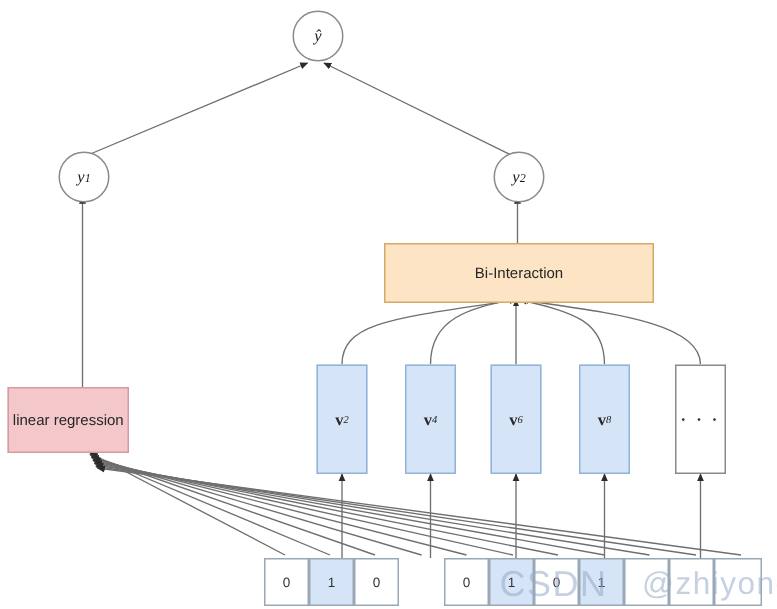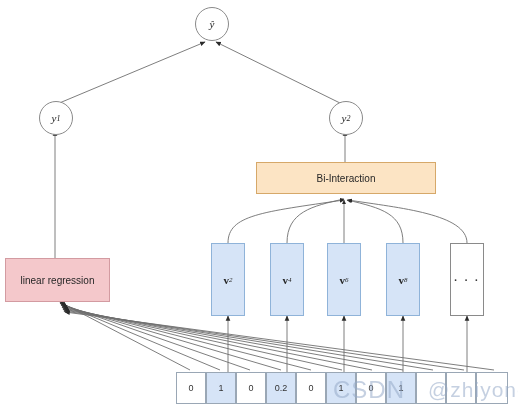--- a/index.html
+++ b/index.html
@@ -132,25 +132,25 @@
 
   <div class="node-circle" style="left:39px;top:101px;width:32px;height:32px;font-size:11px;">
     <span>y</span>
       <span class="sub">1</span>
   </div>
   <div class="node-circle" style="left:329px;top:101px;width:32px;height:32px;font-size:11px;">
     <span>y</span>
       <span class="sub">2</span>
   </div>
 
-  <div class="box bi-box" style="left:256px;top:162px;width:180px;height:32px;">
+  <div class="box bi-box" style="left:256px;top:162px;width:180px;height:40px;">
     <span>Bi-Interaction</span>
   </div>
 
-  <div class="box lr-box" style="left:5px;top:258px;width:105px;height:44px;">
+  <div class="box lr-box" style="left:5px;top:258px;width:81px;height:44px;">
     <span>linear regression</span>
   </div>
 
   <div class="box vec-box" style="left:211px;top:243px;width:34px;height:73px;">
     <span>v</span>
       <span class="sub">2</span>
   </div>
   <div class="box vec-box" style="left:270px;top:243px;width:34px;height:73px;">
     <span>v</span>
       <span class="sub">4</span>
@@ -169,23 +169,20 @@
 
   <div class="cell" style="left:176px;top:372px;width:30px;height:32px;">
     <span>0</span>
     </div>
   <div class="cell filled" style="left:206px;top:372px;width:30px;height:32px;">
     <span>1</span>
     </div>
   <div class="cell" style="left:236px;top:372px;width:30px;height:32px;">
     <span>0</span>
     </div>
-  <div class="cell filled" style="left:266px;top:372px;width:30px;height:32px;">
-    <span>0.2</span>
-    </div>
   <div class="cell" style="left:296px;top:372px;width:30px;height:32px;">
     <span>0</span>
     </div>
   <div class="cell filled" style="left:326px;top:372px;width:30px;height:32px;">
     <span>1</span>
     </div>
   <div class="cell" style="left:356px;top:372px;width:30px;height:32px;">
     <span>0</span>
     </div>
   <div class="cell filled" style="left:386px;top:372px;width:30px;height:32px;">

